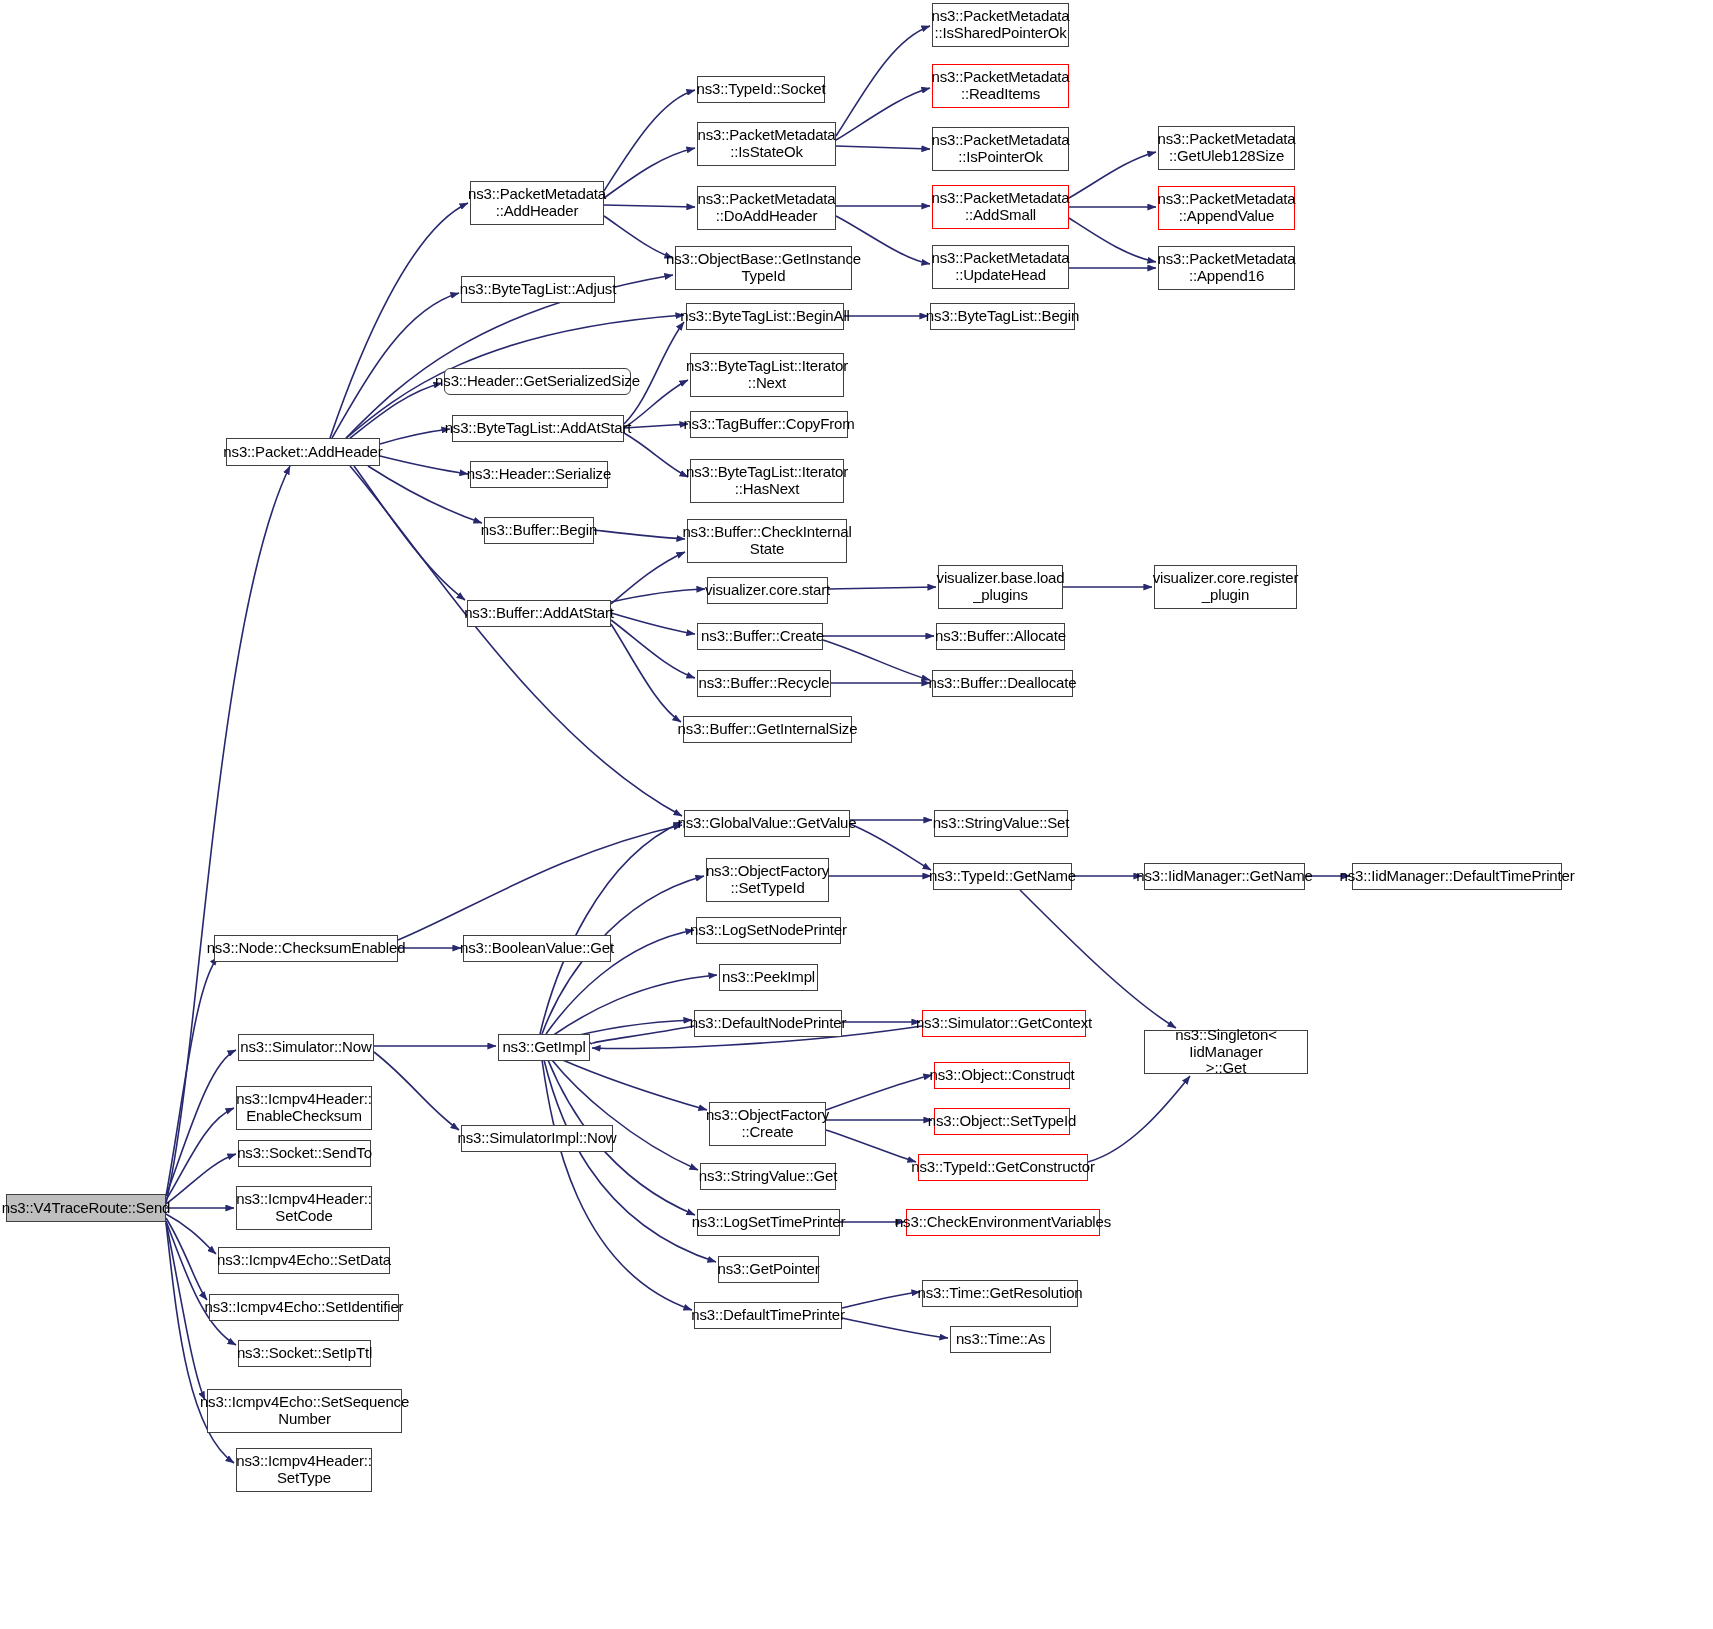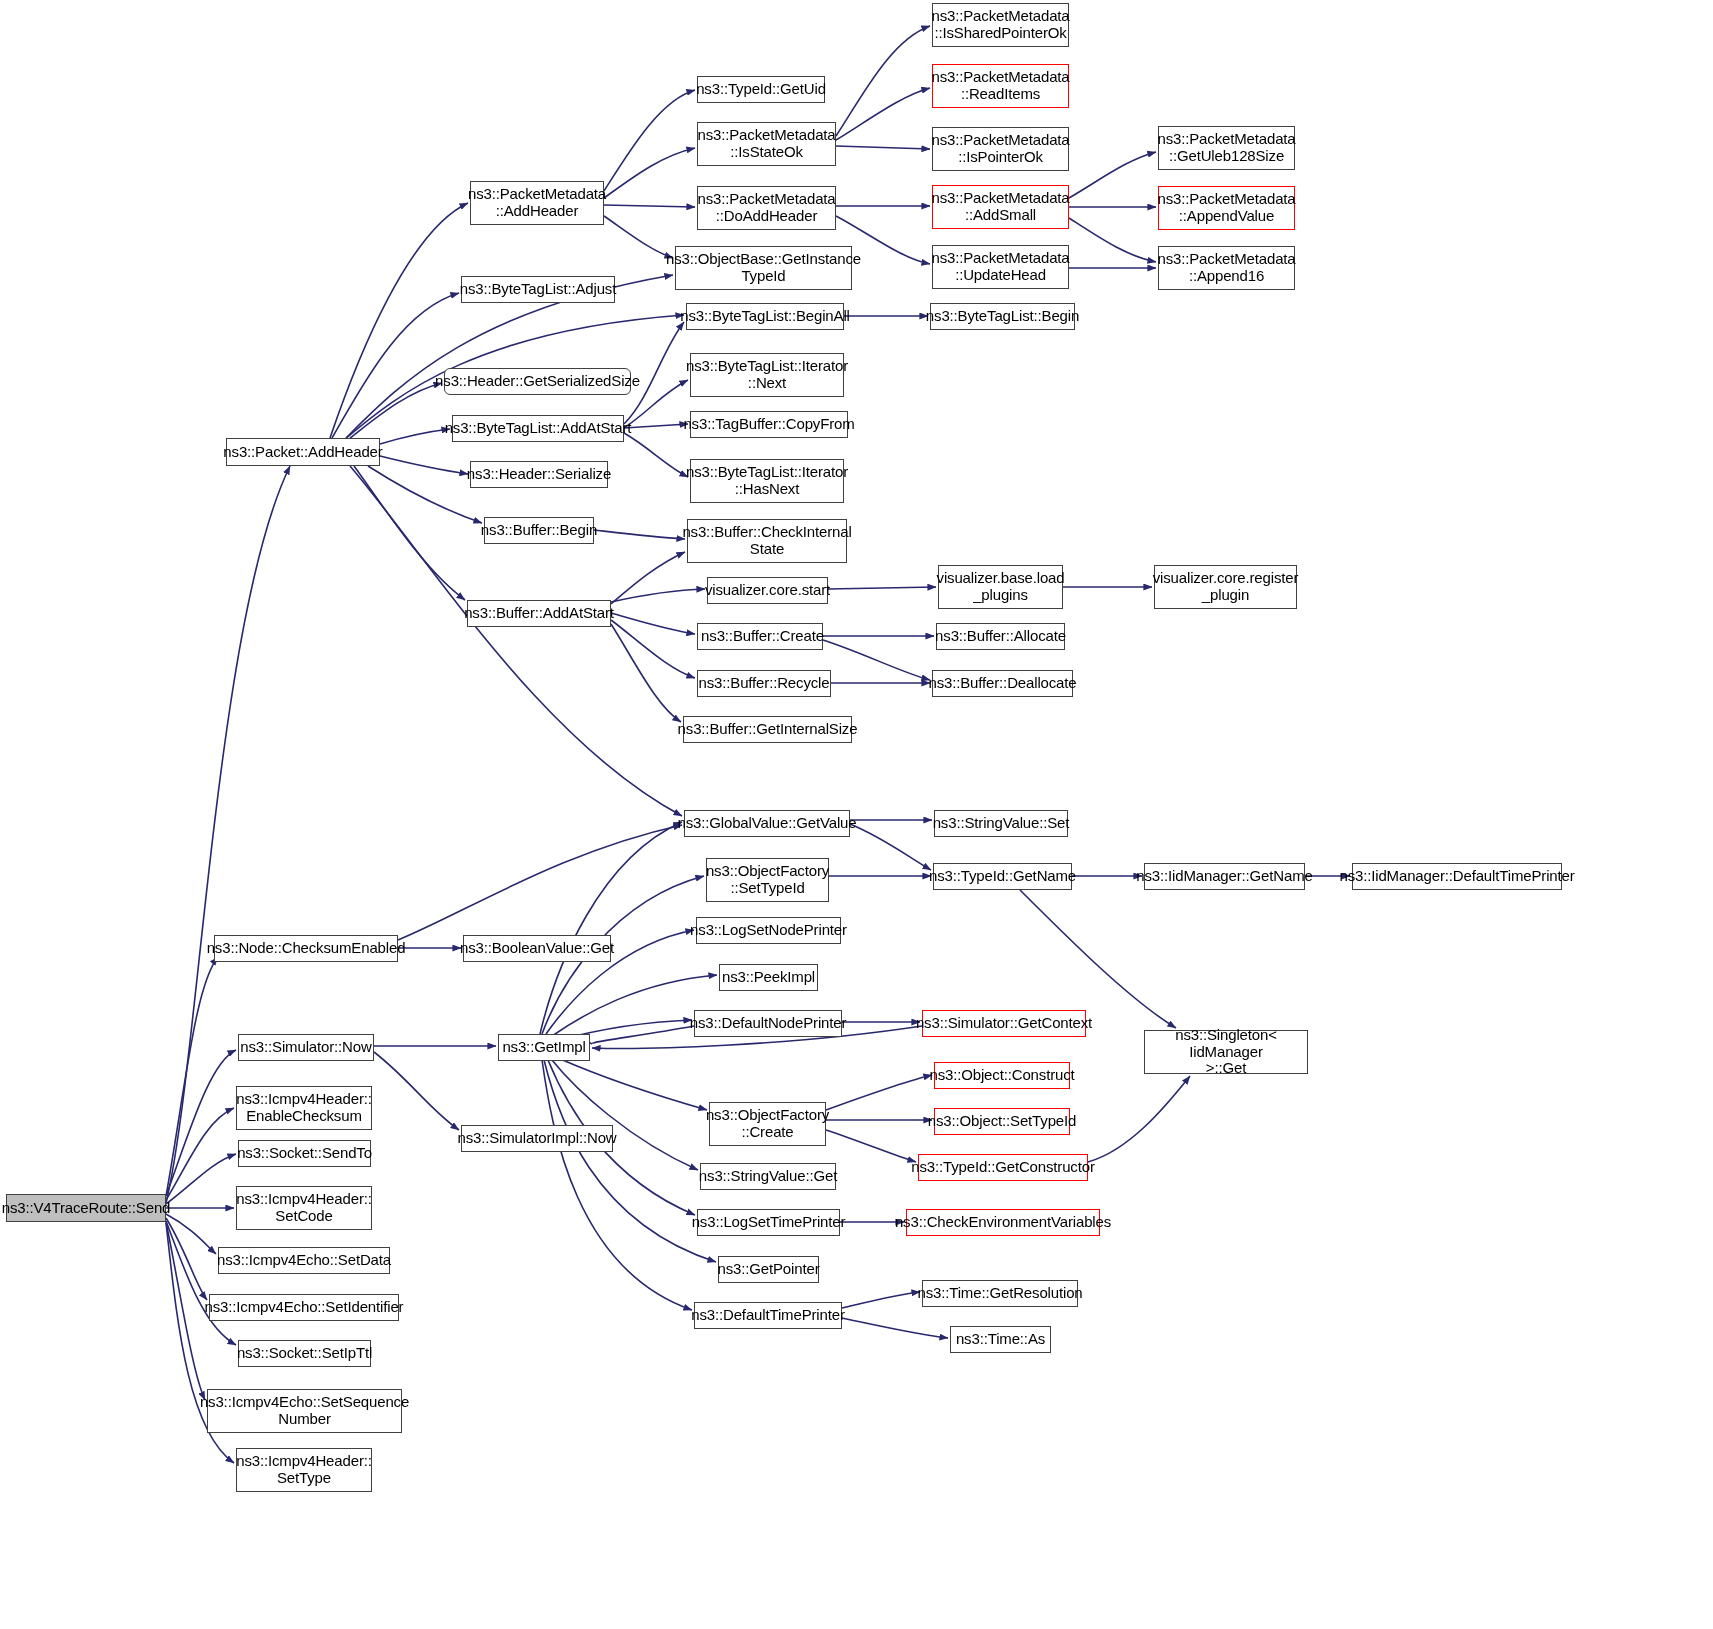--- a/index.html
+++ b/index.html
@@ -153,21 +153,21 @@
       <div class="node root" style="left: 6px; top: 1194px; width: 160px; height: 28px;">ns3::V4TraceRoute::Send</div>
       <div class="node" style="left: 226px; top: 438px; width: 154px; height: 28px;">ns3::Packet::AddHeader</div>
       <div class="node" style="left: 470px; top: 181px; width: 134px; height: 44px;">ns3::PacketMetadata
 ::AddHeader</div>
       <div class="node" style="left: 461px; top: 276px; width: 154px; height: 27px;">ns3::ByteTagList::Adjust</div>
       <div class="node" style="left: 444px; top: 368px; width: 187px; height: 27px; border-radius: 6px;">ns3::Header::GetSerializedSize</div>
       <div class="node" style="left: 452px; top: 415px; width: 172px; height: 27px;">ns3::ByteTagList::AddAtStart</div>
       <div class="node" style="left: 470px; top: 461px; width: 138px; height: 27px;">ns3::Header::Serialize</div>
       <div class="node" style="left: 484px; top: 517px; width: 110px; height: 27px;">ns3::Buffer::Begin</div>
       <div class="node" style="left: 467px; top: 600px; width: 144px; height: 27px;">ns3::Buffer::AddAtStart</div>
-      <div class="node" style="left: 697px; top: 76px; width: 128px; height: 27px;">ns3::TypeId::GetUid</div>
+      <div class="node" style="left: 697px; top: 76px; width: 128px; height: 27px;">ns3::TypeId::Socket</div>
       <div class="node" style="left: 697px; top: 122px; width: 139px; height: 44px;">ns3::PacketMetadata
 ::IsStateOk</div>
       <div class="node" style="left: 697px; top: 186px; width: 139px; height: 44px;">ns3::PacketMetadata
 ::DoAddHeader</div>
       <div class="node" style="left: 675px; top: 246px; width: 177px; height: 44px;">ns3::ObjectBase::GetInstance
 TypeId</div>
       <div class="node" style="left: 932px; top: 3px; width: 137px; height: 44px;">ns3::PacketMetadata
 ::IsSharedPointerOk</div>
       <div class="node red" style="left: 932px; top: 64px; width: 137px; height: 44px;">ns3::PacketMetadata
 ::ReadItems</div>

